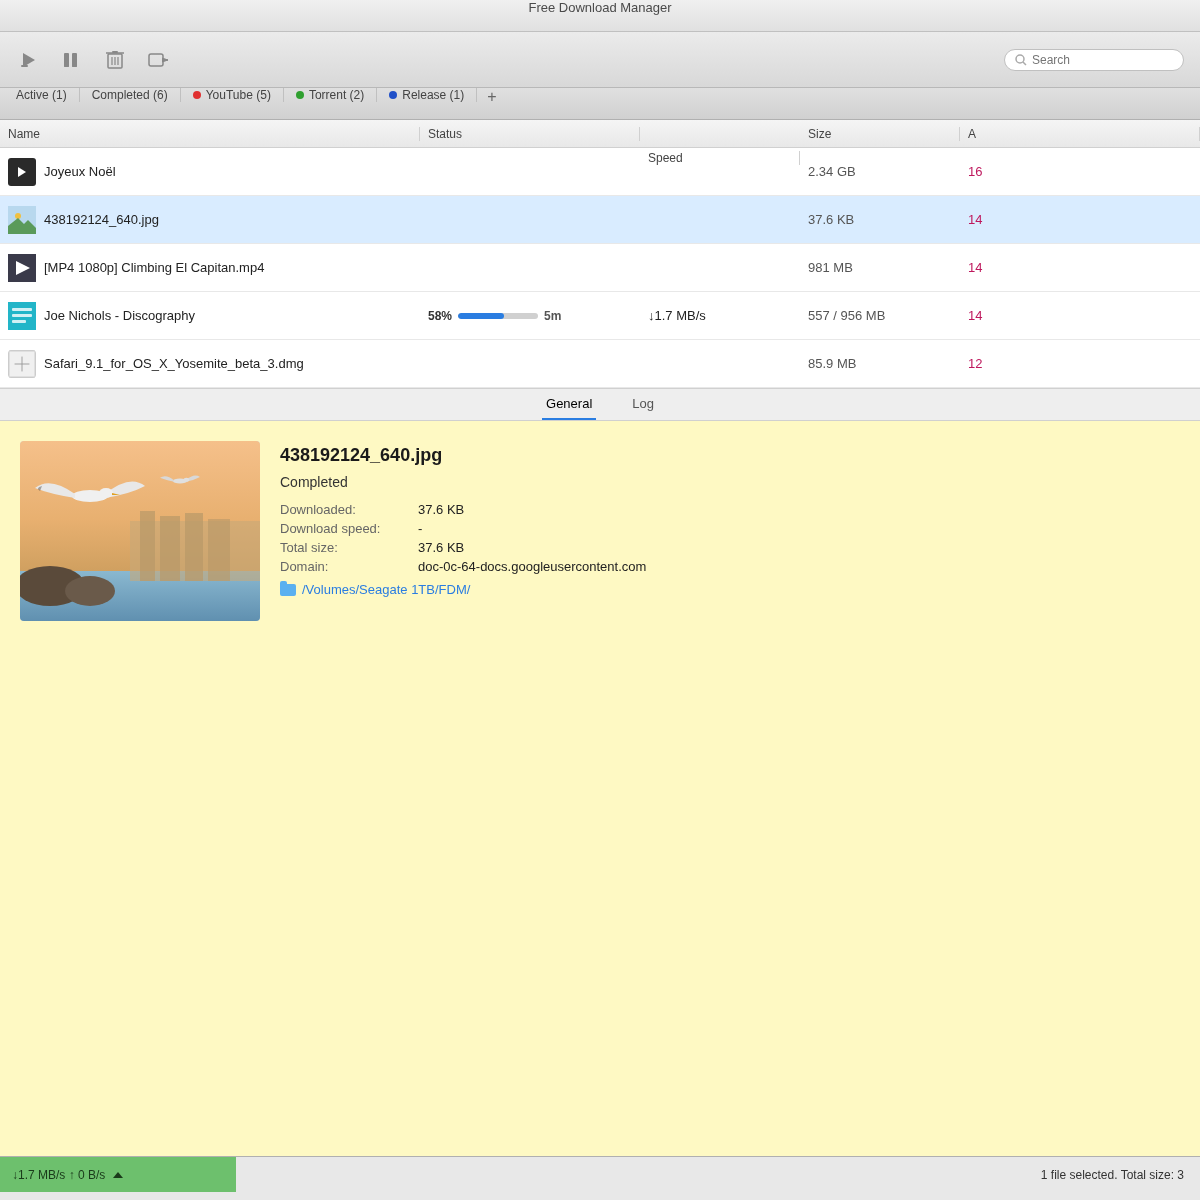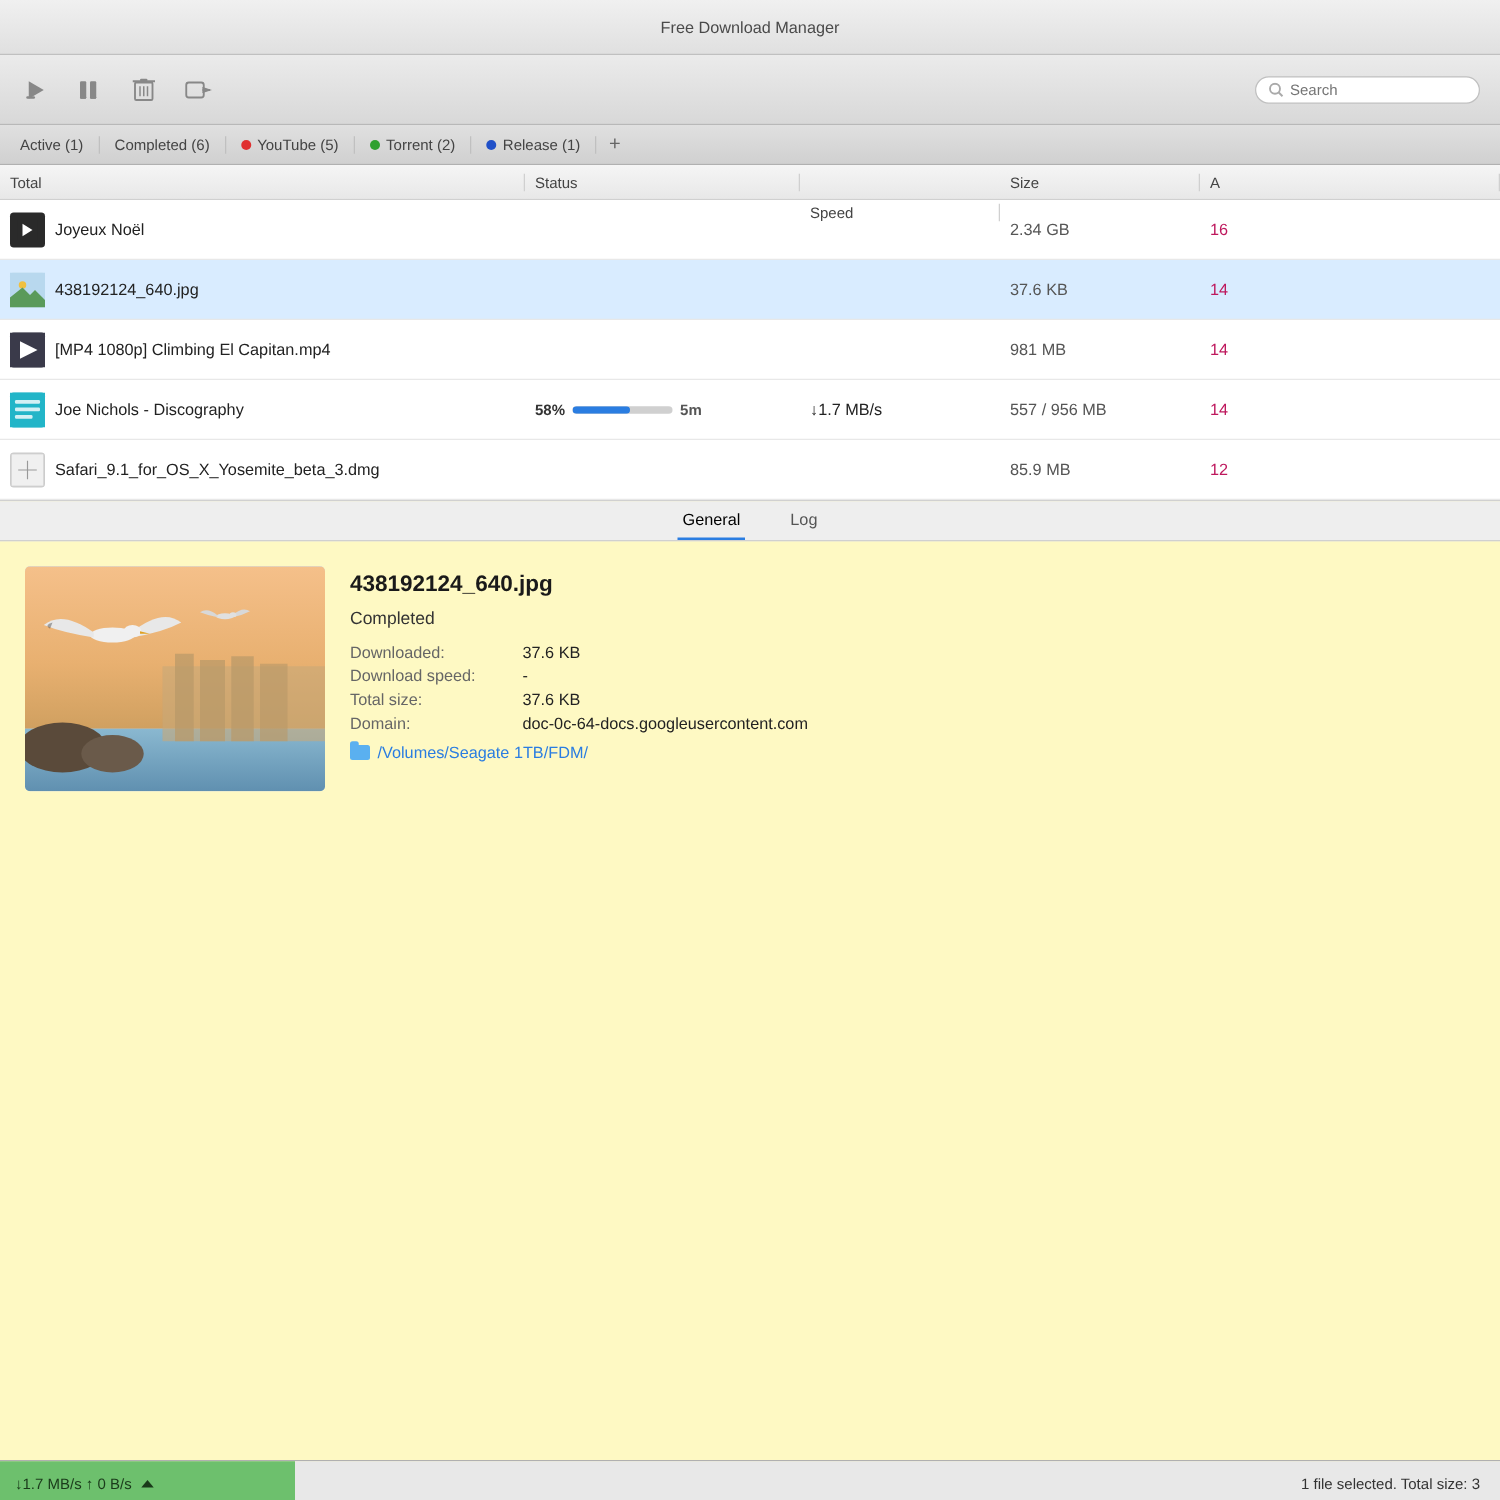--- a/index.html
+++ b/index.html
@@ -9,23 +9,22 @@
       background: #e8e8e8;
       font-family: -apple-system, "Helvetica Neue", Arial, sans-serif;
       font-size: 13px;
       overflow: hidden;
     }
 
     
     .title-bar {
       background: linear-gradient(to bottom, #f0f0f0, #e0e0e0);
       border-bottom: 1px solid #c0c0c0;
-      height: 44px;
-      display: flex;
-      align-items: center;
+      height: 32px;
+      display: flex;
       justify-content: center;
       position: relative;
     }
     .title-bar-title {
       font-size: 13px;
       color: #4a4a4a;
       font-weight: 500;
     }
 
     
@@ -68,21 +67,21 @@
       color: #a21caf;
       width: 140px;
     }
 
     
     .tabs-bar {
       background: linear-gradient(to bottom, #e0e0e0, #d0d0d0);
       border-bottom: 1px solid #b0b0b0;
       height: 32px;
       display: flex;
-      align-items: center;
+      align-items: flex-start;
       padding-left: 4px;
     }
     .tab {
       display: flex;
       align-items: center;
       padding: 0 12px;
       font-size: 12px;
       color: #444;
       cursor: pointer;
       border-right: 1px solid #c0c0c0;
@@ -401,21 +400,21 @@
     <span>Release (1)</span>
   </div>
   <div class="tab-add">+</div>
 </div>
 
 <div class="main-content">
 
   <div class="file-table">
 
     <div class="table-header">
-      <div class="th th-name">Total</div>
+      <div class="th th-name">Name</div>
       <div class="th th-status">Status</div>
       <div class="th th-speed">Speed</div>
       <div class="th th-size">Size</div>
       <div class="th th-added">A</div>
     </div>
 
     <div class="table-row">
       <div class="td td-name">
         <div class="file-icon file-icon-dark">
           <svg width="16" height="16" viewBox="0 0 16 16">

